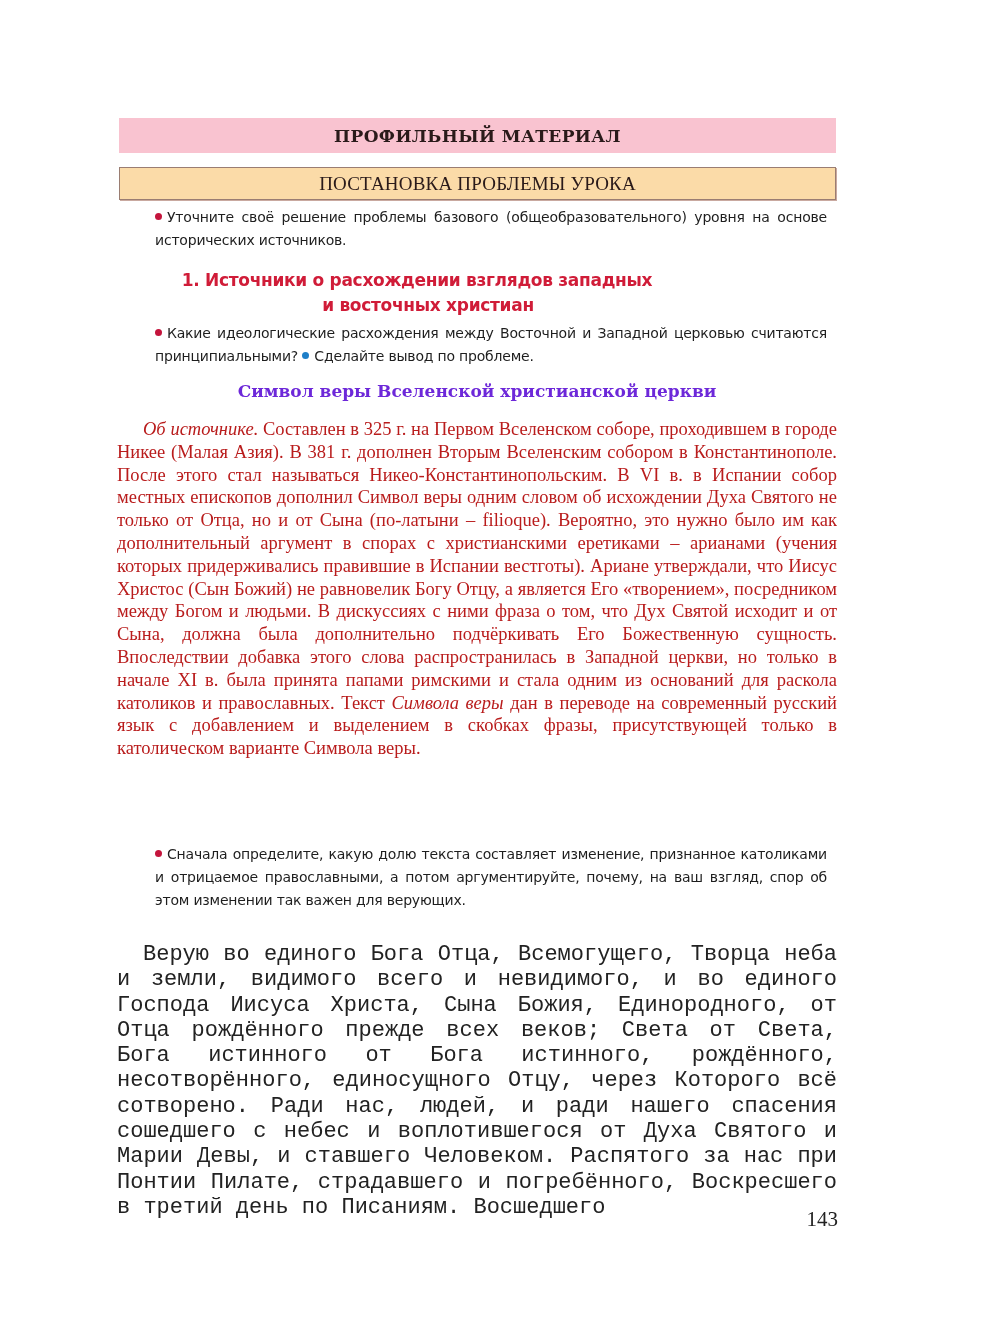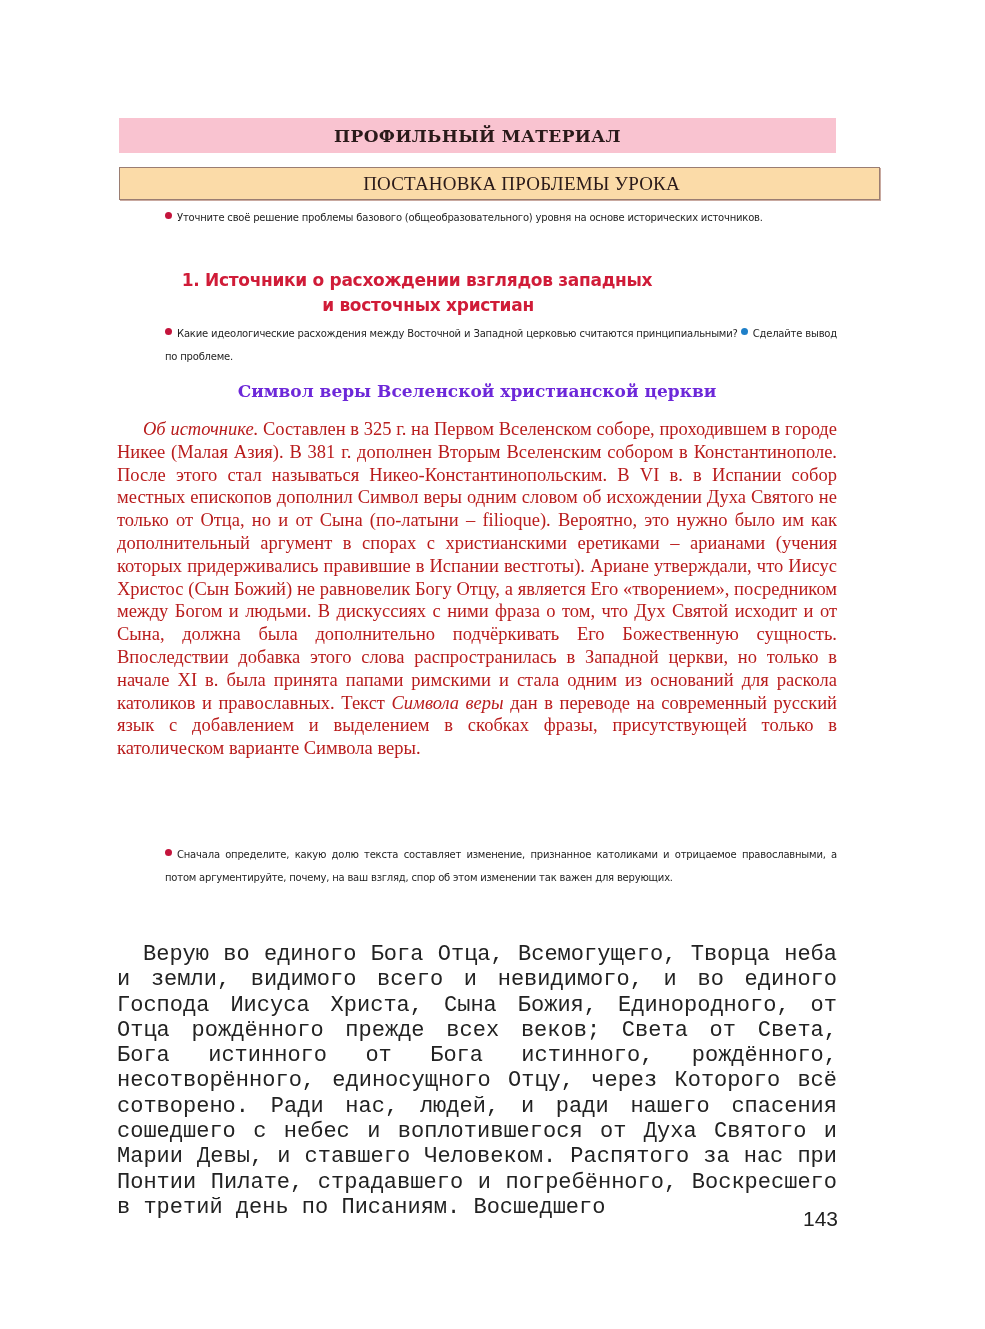--- a/index.html
+++ b/index.html
@@ -14,26 +14,25 @@
       color: #2a1a1a;
     }
     .band-problem {
       position: absolute; left: 119px; top: 167px; width: 715px; height: 31px;
       background: #fbdba8;
       border: 1px solid #9a7d72;
       box-shadow: 1px 1px 0 #c9a9a0;
       display: flex; align-items: center; justify-content: center;
       font-family: "Liberation Serif", serif; font-size: 19px; letter-spacing: 0.2px;
       color: #2a1a1a;
-      padding-left: 44px;
     }
 
     .task {
-      position: absolute; left: 165px; width: 672px;
-      font-family: "DejaVu Sans", sans-serif; font-size: 10px; line-height: 23px;
+      position: absolute; left: 155px; width: 672px;
+      font-family: "DejaVu Sans", sans-serif; font-size: 14px; line-height: 23px;
       text-align: justify; color: #1e1e1e;
       letter-spacing: -0.2px;
     }
     .dot { display: inline-block; width: 7px; height: 7px; border-radius: 50%; margin-right: 5px; vertical-align: 2px; }
     .dot-red { background: #c4143c; }
     .dot-blue { background: #1e7fc8; }
 
     .section-title {
       position: absolute; left: 117px; top: 268px; width: 600px;
       font-family: "DejaVu Sans", sans-serif; font-weight: bold; font-size: 17px; line-height: 25px;
@@ -55,21 +54,21 @@
     .about em { font-style: italic; }
 
     .creed {
       position: absolute; left: 117px; top: 942px; width: 720px;
       font-family: Liberation Mono, monospace; font-size: 22px; line-height: 25.3px;
       text-align: justify; color: #222; text-indent: 26px;
     }
 
     .page-number {
       position: absolute; left: 790px; top: 1207px; width: 48px; text-align: right;
-      font-family: Liberation Sans, sans-serif; font-size: 21px; color: #222;
+      font-family: Liberation Serif, serif; font-size: 21px; color: #222;
     }
   </style>
 </head>
 <body>
 
 <div class="page">
 
   <div class="band-profile">
     <span>ПРОФИЛЬНЫЙ МАТЕРИАЛ</span>
   </div>

